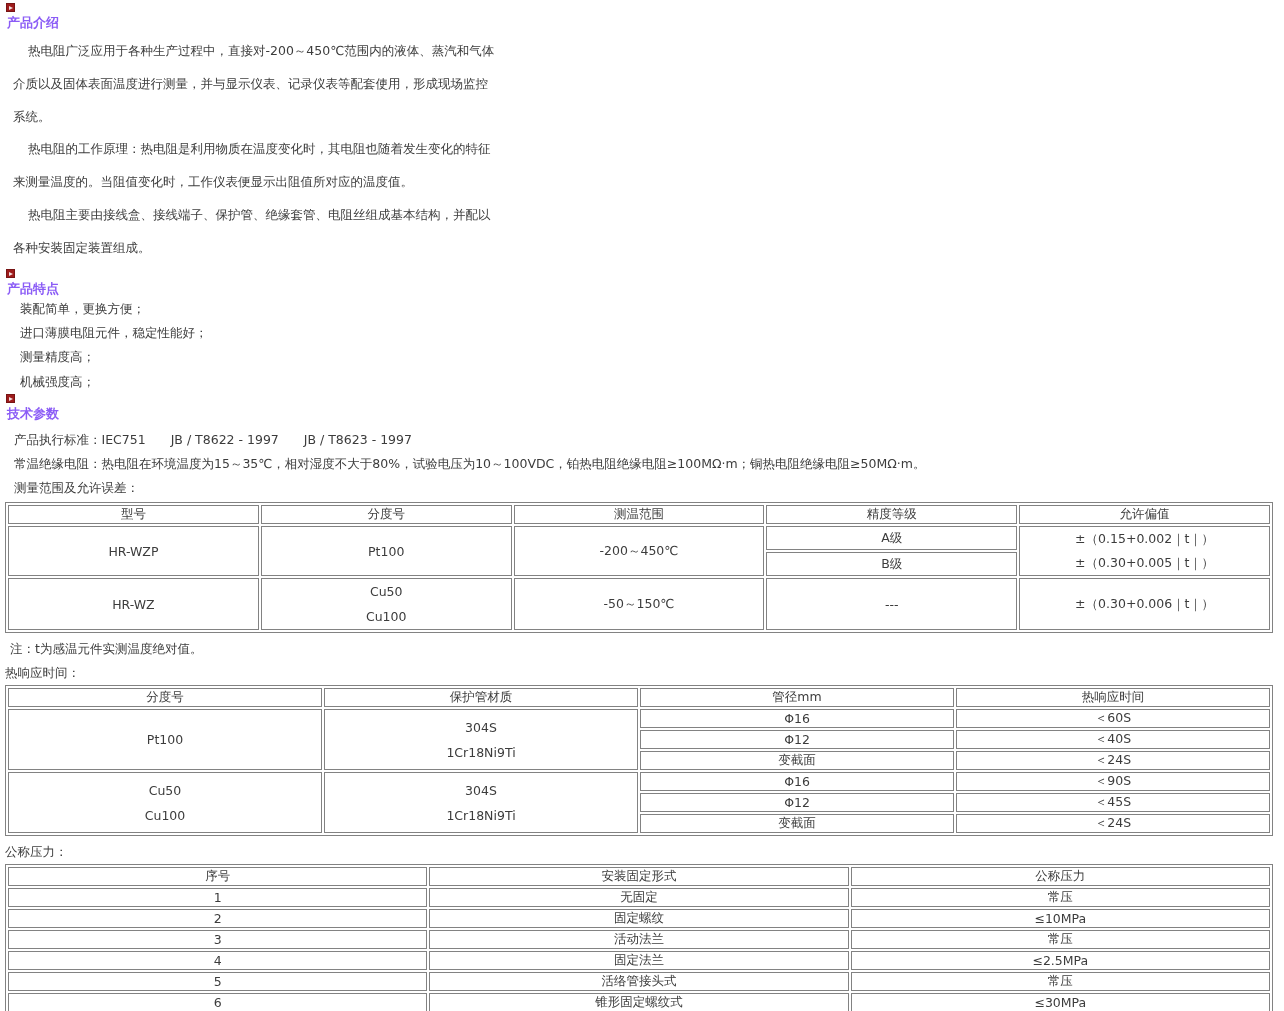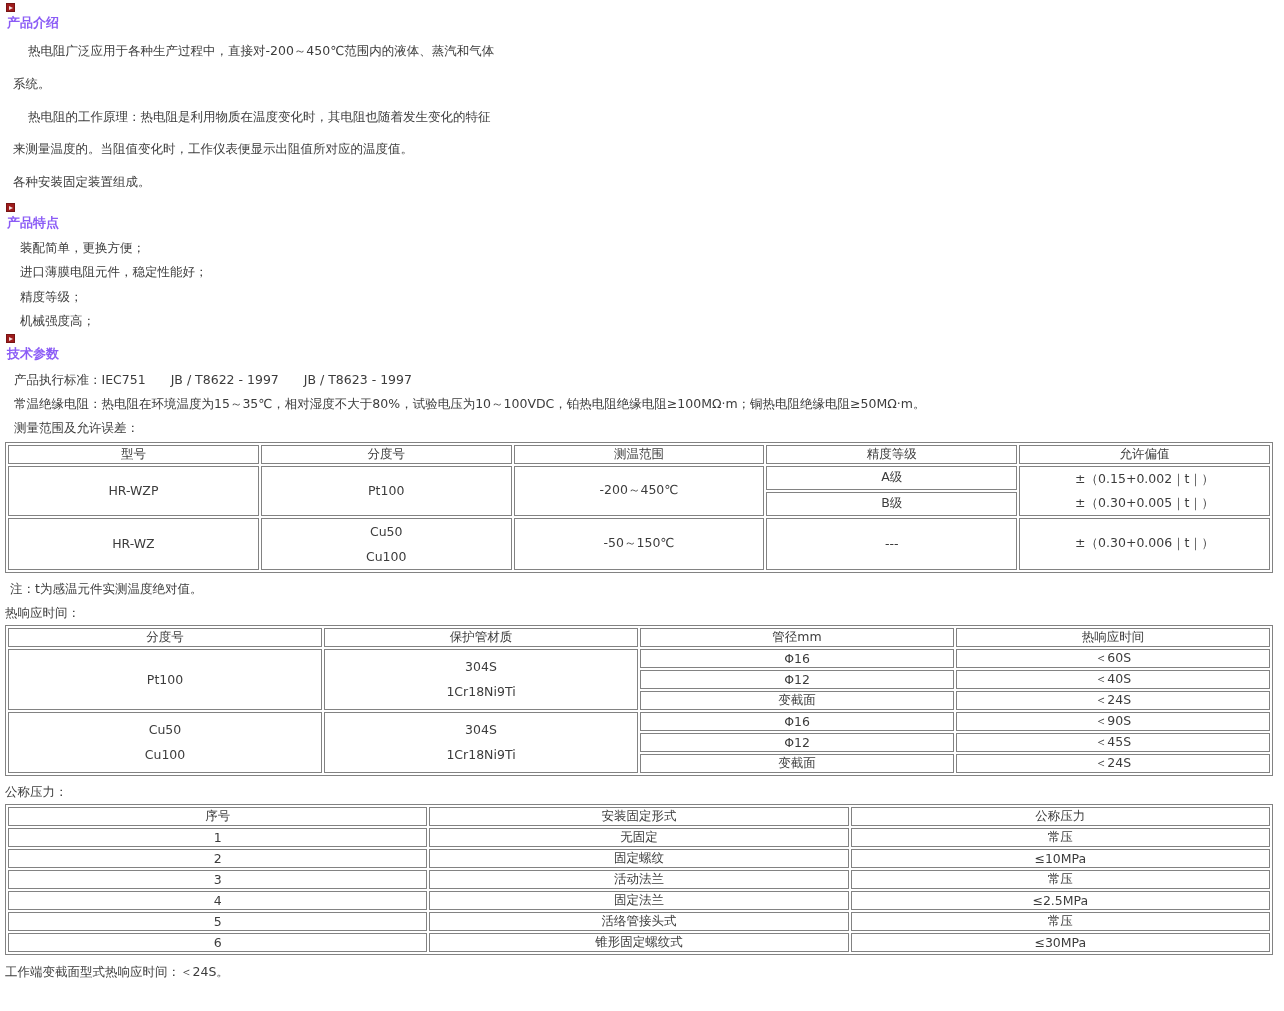--- a/index.html
+++ b/index.html
@@ -36,21 +36,21 @@
     font-weight: bold;
     color: #8b5cf6;
     margin: 2px 0 0 2px;
     line-height: 16px;
   }
 
   .intro-text { margin-top: 5px; }
   .ln { margin: 8px; line-height: 24.8px; white-space: nowrap; }
   .ind { text-indent: 15px; }
 
-  .features-list { margin-top: 5px; }
+  .features-list { }
   .feat { margin: 0; line-height: 24.4px; padding-left: 15px; white-space: nowrap; }
 
   .specs-block { margin-top: 6px; }
   .spec-line { margin: 0; line-height: 24px; padding-left: 9px; white-space: nowrap; }
 
   table.tbl {
     width: 1268px;
     border-collapse: separate;
     border-spacing: 2px;
     border: 1px solid #828282;
@@ -90,36 +90,38 @@
 
 <div>
 
   <section>
     <span class="sec-icon">
         <i></i>
       </span>
     <h2 class="sec-title">产品介绍</h2>
     <div class="intro-text">
       <p class="ln ind">热电阻广泛应用于各种生产过程中，直接对-200～450℃范围内的液体、蒸汽和气体</p>
+      <p class="ln">介质以及固体表面温度进行测量，并与显示仪表、记录仪表等配套使用，形成现场监控</p>
       <p class="ln">系统。</p>
       <p class="ln ind">热电阻的工作原理：热电阻是利用物质在温度变化时，其电阻也随着发生变化的特征</p>
       <p class="ln">来测量温度的。当阻值变化时，工作仪表便显示出阻值所对应的温度值。</p>
+      <p class="ln ind">热电阻主要由接线盒、接线端子、保护管、绝缘套管、电阻丝组成基本结构，并配以</p>
       <p class="ln">各种安装固定装置组成。</p>
     </div>
   </section>
 
   <section>
     <span class="sec-icon">
         <i></i>
       </span>
     <h2 class="sec-title">产品特点</h2>
     <div class="features-list">
       <p class="feat">装配简单，更换方便；</p>
       <p class="feat">进口薄膜电阻元件，稳定性能好；</p>
-      <p class="feat">精度等级；</p>
+      <p class="feat">测量精度高；</p>
       <p class="feat">机械强度高；</p>
     </div>
   </section>
 
   <section>
     <span class="sec-icon">
         <i></i>
       </span>
     <h2 class="sec-title">技术参数</h2>
     <div class="specs-block">

